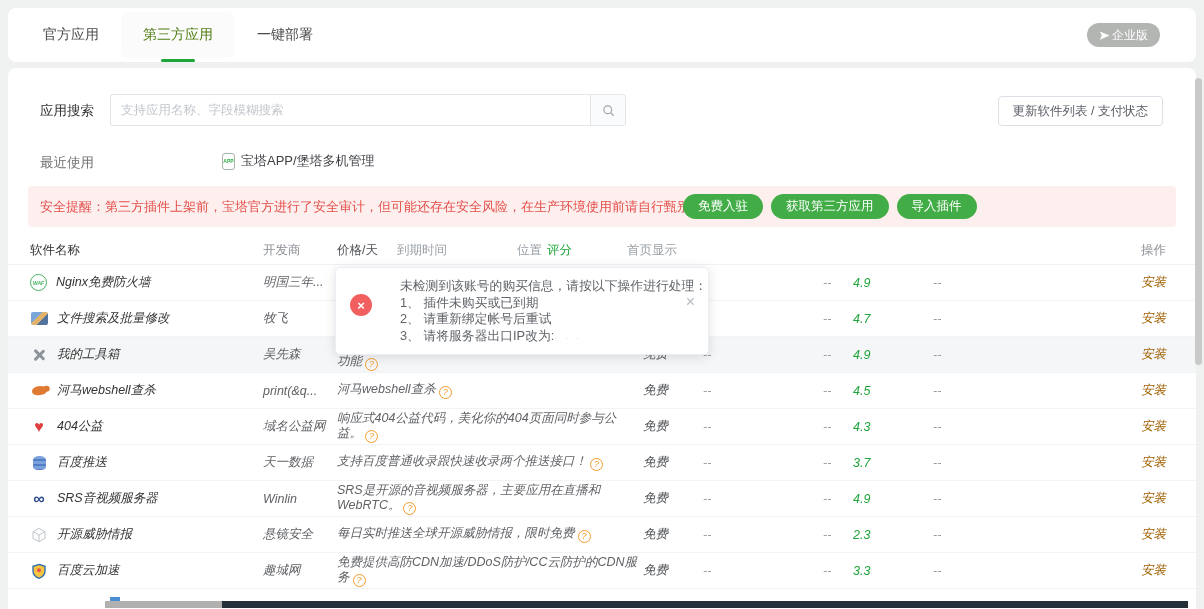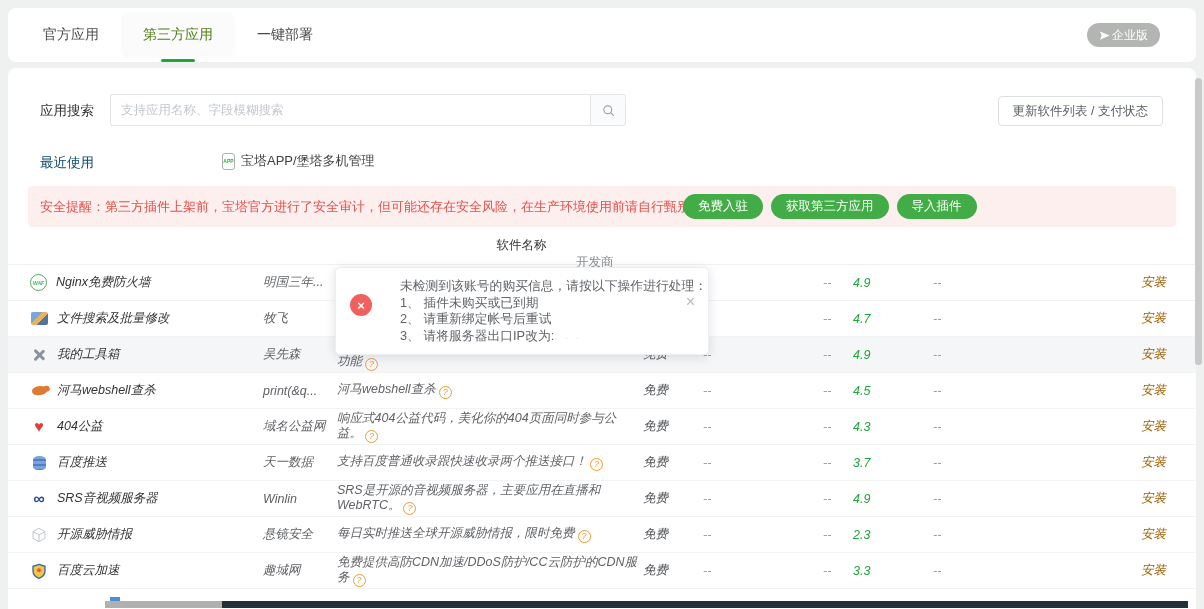--- a/index.html
+++ b/index.html
@@ -27,38 +27,38 @@
   .search-input { width:480px; height:32px; border:1px solid #e3e5e8; border-right:none;
     border-radius:3px 0 0 3px; padding:0 10px; font-size:12.5px; color:#0c4a6e; outline:none;
     font-family:inherit; }
   .search-input::placeholder { color:#c3c7cd; }
   .search-btn { width:36px; height:32px; border:1px solid #e3e5e8; border-radius:0 3px 3px 0;
     background:#fafbfc; display:flex; align-items:center; justify-content:center; cursor:pointer; }
   .update-btn { position:absolute; right:33px; top:28px; height:30px; padding:0 14px;
     border:1px solid #dcdfe6; border-radius:4px; background:#fff; color:#5a5e66;
     font-size:12.5px; display:flex; align-items:center; cursor:pointer; }
 
-  .recent-label { position:absolute; left:32px; top:86px; font-size:13.5px; color:#0c4a6e; }
+  .recent-label { position:absolute; left:32px; top:86px; font-size:13.5px; color:#737373; }
   .recent-item { position:absolute; left:214px; top:84px; display:flex; align-items:center;
     gap:6px; font-size:13px; color:#3c3f43; cursor:pointer; }
   .app-phone { width:13px; height:17px; border:1px solid #a9b4a9; border-radius:3px;
     display:flex; align-items:center; justify-content:center; font-size:5px; font-weight:bold;
     color:#2fae44; background:#fff; }
 
   .alert-bar { position:absolute; left:20px; top:118px; width:1148px; height:41px;
     background:#fdefee; border-radius:4px; display:flex; align-items:center; }
   .alert-text { margin-left:12px; font-size:13px; color:#e4504b; }
   .alert-btns { position:absolute; left:655px; top:8px; display:flex; gap:8px; }
   .g-btn { height:25px; padding:0 15px; border-radius:13px; background:#42ad47; color:#fff;
     font-size:12.5px; display:flex; align-items:center; border:none; cursor:pointer; }
 
   
   .thead { position:absolute; left:0; top:169px; width:1188px; height:28px; display:flex;
     align-items:center; padding-left:22px; font-size:12.5px; color:#8b8f94;
-    border-bottom:1px solid #f0f1f3;flex-direction:column; }
+    border-bottom:1px solid #f0f1f3; }
   .tbody { position:absolute; left:0; top:197px; width:1188px;font-style:italic; }
   .trow { display:flex; align-items:center; height:36px; border-bottom:1px solid #f2f3f5;
     padding-left:22px; font-size:12.5px; color:#606266; }
   .trow.hover { background:#f5f6f7; }
   .c-name { width:233px; display:flex; align-items:center; color:#333; }
   .c-dev { width:74px; }
   .c-desc { width:306px; line-height:15px; padding-right:2px; }
   .c-price { width:60px; color:#4e5155; }
   .c-exp { width:120px; color:#9aa0a6; }
   .c-pos { width:30px; color:#9aa0a6; }

